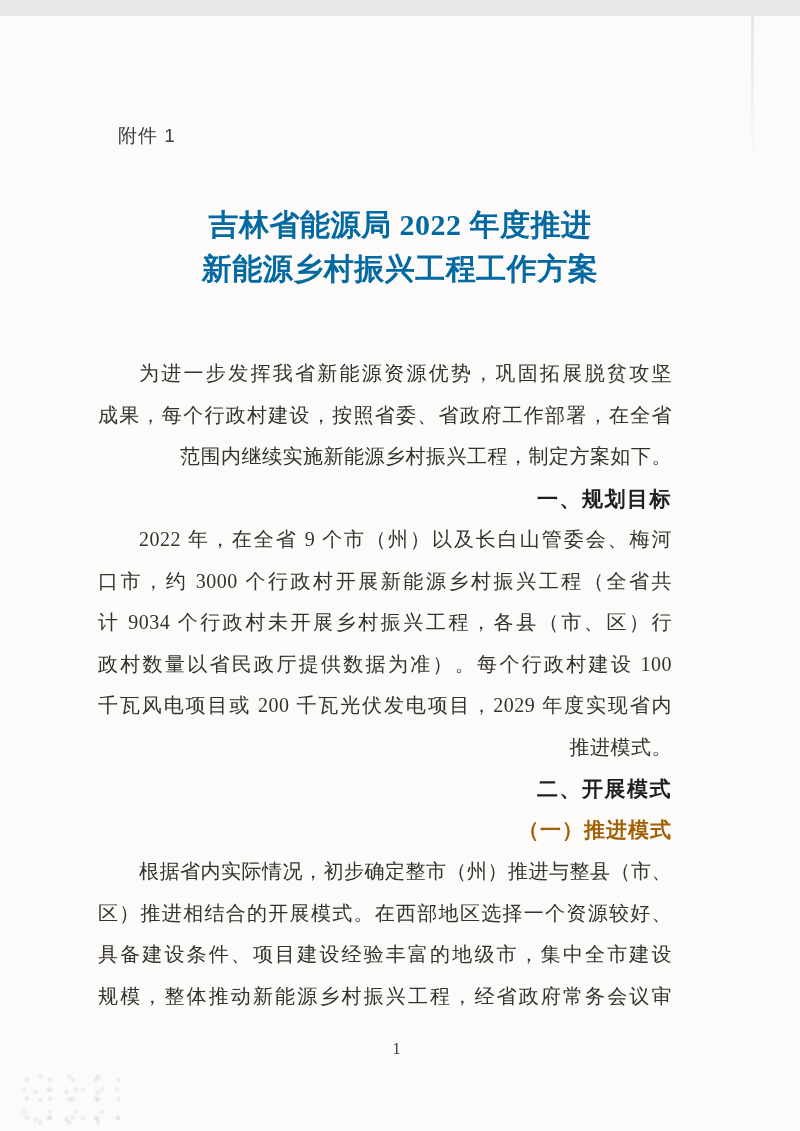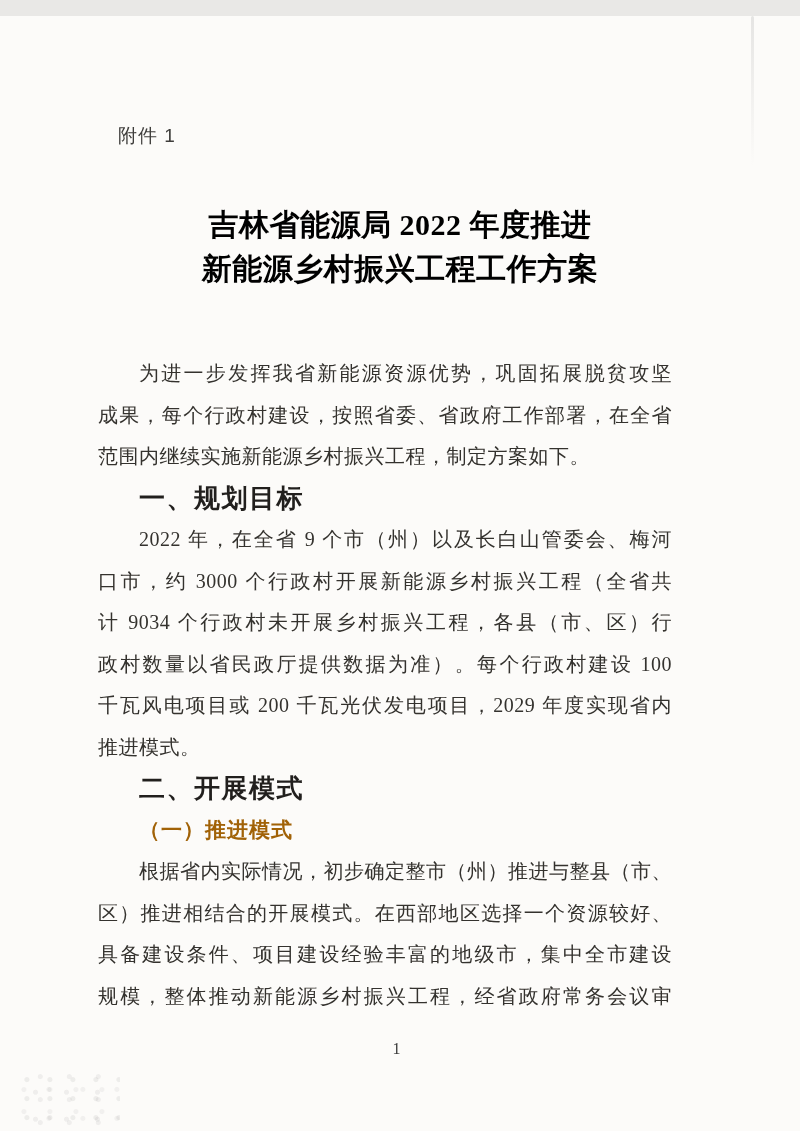--- a/index.html
+++ b/index.html
@@ -56,50 +56,50 @@
   .doc-title {
     position: absolute;
     left: 0;
     right: 0;
     top: 187px;
     margin: 0;
     text-align: center;
     font-size: 30px;
     line-height: 44px;
     font-weight: 700;
-    color: #000000;
+    color: #0369a1;
     letter-spacing: 0.5px;
   }
 
   .body-text {
     position: absolute;
     left: 98px;
     top: 337px;
     width: 574px;
     font-size: 20px;
     color: #34322e;
   }
   .line {
     height: 41.5px;
     line-height: 41.5px;
     overflow: hidden;
-    text-align: left;
+    text-align: right;
     letter-spacing: 0.5px;
   }
   .line.just {
     text-align: justify;
     text-align-last: justify;
   }
   .line.indent {
     text-indent: 41px;
   }
   .line.heading {
     font-family: "Liberation Sans", "DejaVu Sans", sans-serif;
     font-weight: 700;
-    font-size: 26px;
+    font-size: 21px;
     color: #211f1d;
     letter-spacing: 1.5px;
   }
   .line.subheading {
     font-weight: 700;
     font-size: 21px;
     color: #a16207;
     letter-spacing: 1px;
   }
 

